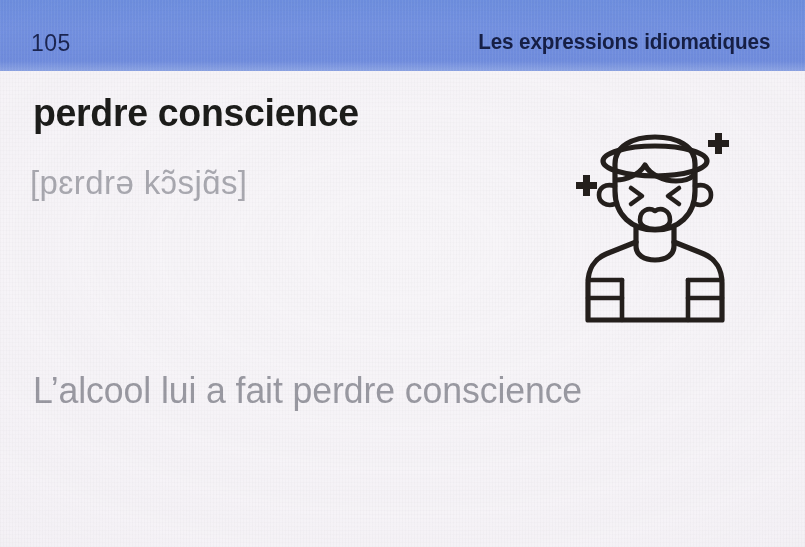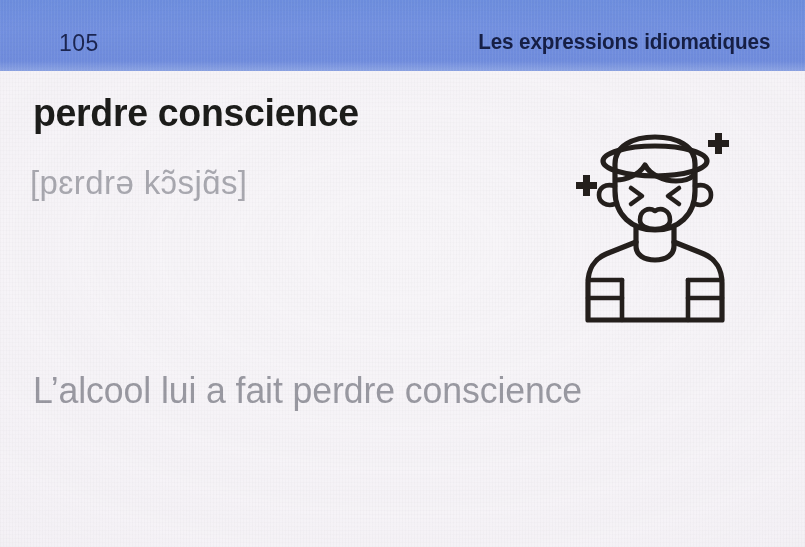--- a/index.html
+++ b/index.html
@@ -73,21 +73,20 @@
   #page-number {
     position: absolute;
     left: 31px;
     top: 32px;
     font-size: 23px;
     font-weight: 400;
     letter-spacing: 0.4px;
     color: #1b2550;
     line-height: 1;
     z-index: 2;
-    margin-left: 28px;
   }
 
   #header-title {
     position: absolute;
     right: 35px;
     top: 32px;
     font-size: 21.5px;
     font-weight: 600;
     letter-spacing: -0.1px;
     color: #161f45;

